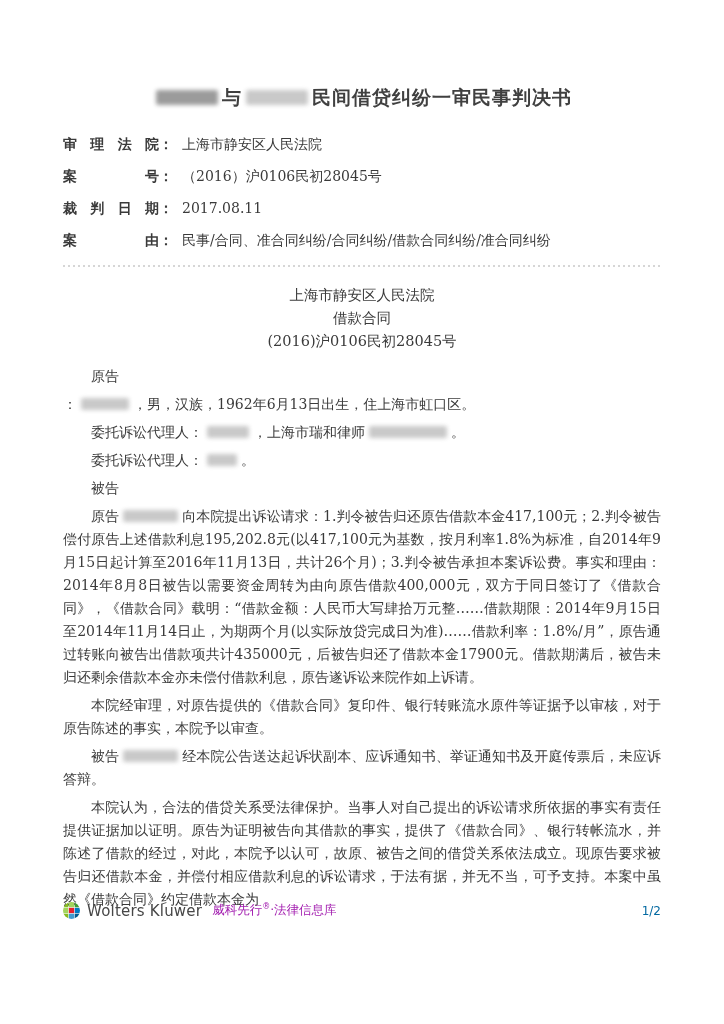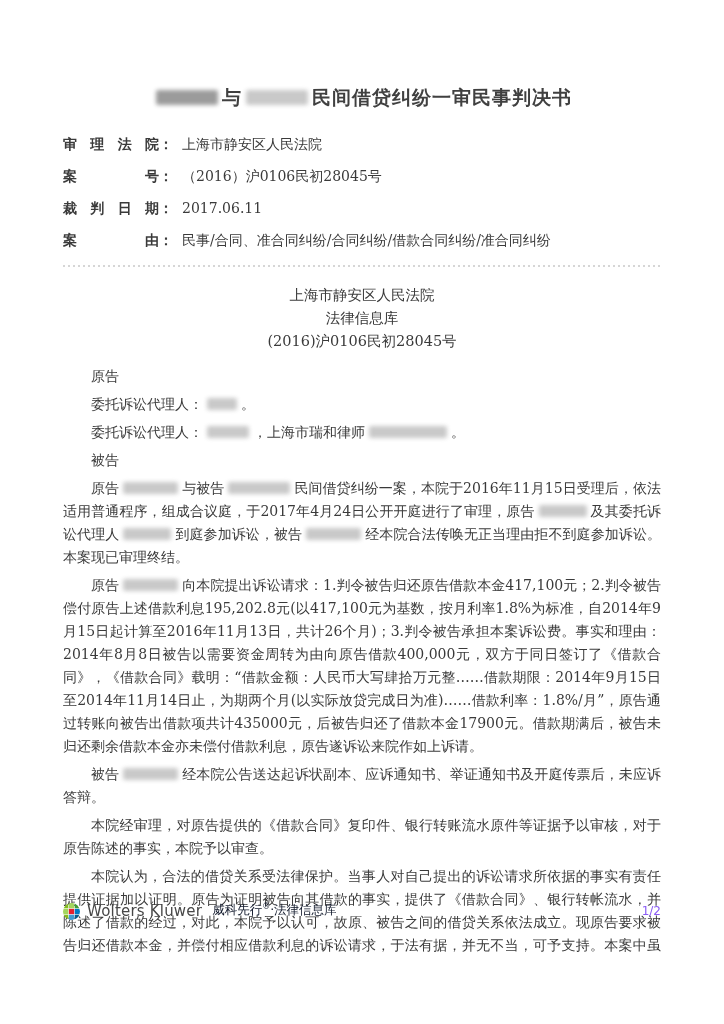--- a/index.html
+++ b/index.html
@@ -66,26 +66,26 @@
   .footer {
     position: absolute;
     left: 63px;
     right: 63px;
     bottom: 32px;
     display: flex;
     justify-content: space-between;
     align-items: center;
     font-family: "DejaVu Sans", "Liberation Sans", sans-serif;
   }
-  .brand { display: flex; align-items: center; }
+  .brand { display: flex; align-items: flex-start; }
   .brand-logo { display: inline-flex; margin-right: 7px; }
   .brand-name { font-size: 15px; color: #474747; letter-spacing: 0.2px; }
-  .brand-cn { font-size: 12.5px; color: #0f172a; margin-left: 10px; }
+  .brand-cn { font-size: 12.5px; color: #a21caf; margin-left: 10px; }
   .brand-cn sup { font-size: 8px; }
-  .page-indicator { font-size: 12px; color: #8b5cf6; }
+  .page-indicator { font-size: 12px; color: #0369a1; }
 </style>
 </head>
 <body>
 
 <div class="page">
   <div class="content">
 
     <h1 class="doc-title"><span class="redact dark" style="width: 62px; height: 15px;"></span>与<span class="redact" style="width: 62px; height: 15px;"></span>民间借贷纠纷一审民事判决书</h1>
 
     <div class="meta">
@@ -114,51 +114,51 @@
         <div class="meta-row">
           <span class="meta-label">
             <span class="meta-chars">
               <span>裁</span>
               <span>判</span>
               <span>日</span>
               <span>期</span>
             </span>
             <span class="meta-colon">：</span>
           </span>
-          <span class="meta-value">2017.06.11</span>
+          <span class="meta-value">2017.08.11</span>
         </div>
         <div class="meta-row">
           <span class="meta-label">
             <span class="meta-chars">
               <span>案</span>
               <span>由</span>
             </span>
             <span class="meta-colon">：</span>
           </span>
           <span class="meta-value">民事/合同、准合同纠纷/合同纠纷/借款合同纠纷/准合同纠纷</span>
         </div>
       </div>
 
     <div class="divider"></div>
 
     <div class="heading">
       <div>上海市静安区人民法院</div>
-      <div>法律信息库</div>
+      <div>借款合同</div>
       <div>(2016)沪0106民初28045号</div>
     </div>
 
     <div class="body-text">
         <p class="indent">原告</p>
+        <p>：<span class="redact" style="width: 48px;"></span>，男，汉族，1962年6月13日出生，住上海市虹口区。</p>
+        <p class="indent">委托诉讼代理人：<span class="redact" style="width: 42px;"></span>，上海市瑞和律师<span class="redact" style="width: 78px;"></span>。</p>
         <p class="indent">委托诉讼代理人：<span class="redact" style="width: 30px;"></span>。</p>
-        <p class="indent">委托诉讼代理人：<span class="redact" style="width: 42px;"></span>，上海市瑞和律师<span class="redact" style="width: 78px;"></span>。</p>
         <p class="indent">被告</p>
-        <p class="indent">原告<span class="redact" style="width: 55px;"></span>与被告<span class="redact" style="width: 62px;"></span>民间借贷纠纷一案，本院于2016年11月15日受理后，依法适用普通程序，组成合议庭，于2017年4月24日公开开庭进行了审理，原告<span class="redact" style="width: 48px;"></span>及其委托诉讼代理人<span class="redact" style="width: 48px;"></span>到庭参加诉讼，被告<span class="redact" style="width: 55px;"></span>经本院合法传唤无正当理由拒不到庭参加诉讼。本案现已审理终结。</p>
         <p class="indent">原告<span class="redact" style="width: 55px;"></span>向本院提出诉讼请求：1.判令被告归还原告借款本金417,100元；2.判令被告偿付原告上述借款利息195,202.8元(以417,100元为基数，按月利率1.8%为标准，自2014年9月15日起计算至2016年11月13日，共计26个月)；3.判令被告承担本案诉讼费。事实和理由：2014年8月8日被告以需要资金周转为由向原告借款400,000元，双方于同日签订了《借款合同》，《借款合同》载明：“借款金额：人民币大写肆拾万元整……借款期限：2014年9月15日至2014年11月14日止，为期两个月(以实际放贷完成日为准)……借款利率：1.8%/月”，原告通过转账向被告出借款项共计435000元，后被告归还了借款本金17900元。借款期满后，被告未归还剩余借款本金亦未偿付借款利息，原告遂诉讼来院作如上诉请。</p>
+        <p class="indent">本院经审理，对原告提供的《借款合同》复印件、银行转账流水原件等证据予以审核，对于原告陈述的事实，本院予以审查。</p>
         <p class="indent">被告<span class="redact" style="width: 55px;"></span>经本院公告送达起诉状副本、应诉通知书、举证通知书及开庭传票后，未应诉答辩。</p>
-        <p class="indent">本院经审理，对原告提供的《借款合同》复印件、银行转账流水原件等证据予以审核，对于原告陈述的事实，本院予以审查。</p>
         <p class="indent">本院认为，合法的借贷关系受法律保护。当事人对自己提出的诉讼请求所依据的事实有责任提供证据加以证明。原告为证明被告向其借款的事实，提供了《借款合同》、银行转帐流水，并陈述了借款的经过，对此，本院予以认可，故原、被告之间的借贷关系依法成立。现原告要求被告归还借款本金，并偿付相应借款利息的诉讼请求，于法有据，并无不当，可予支持。本案中虽然《借款合同》约定借款本金为</p>
       </div>
 
   </div>
 
   <div class="footer">
     <div class="brand">
       <span class="brand-logo">
         <svg width="17" height="17" viewBox="0 0 18 18" aria-hidden="true">
           <clipPath id="wkclip">

